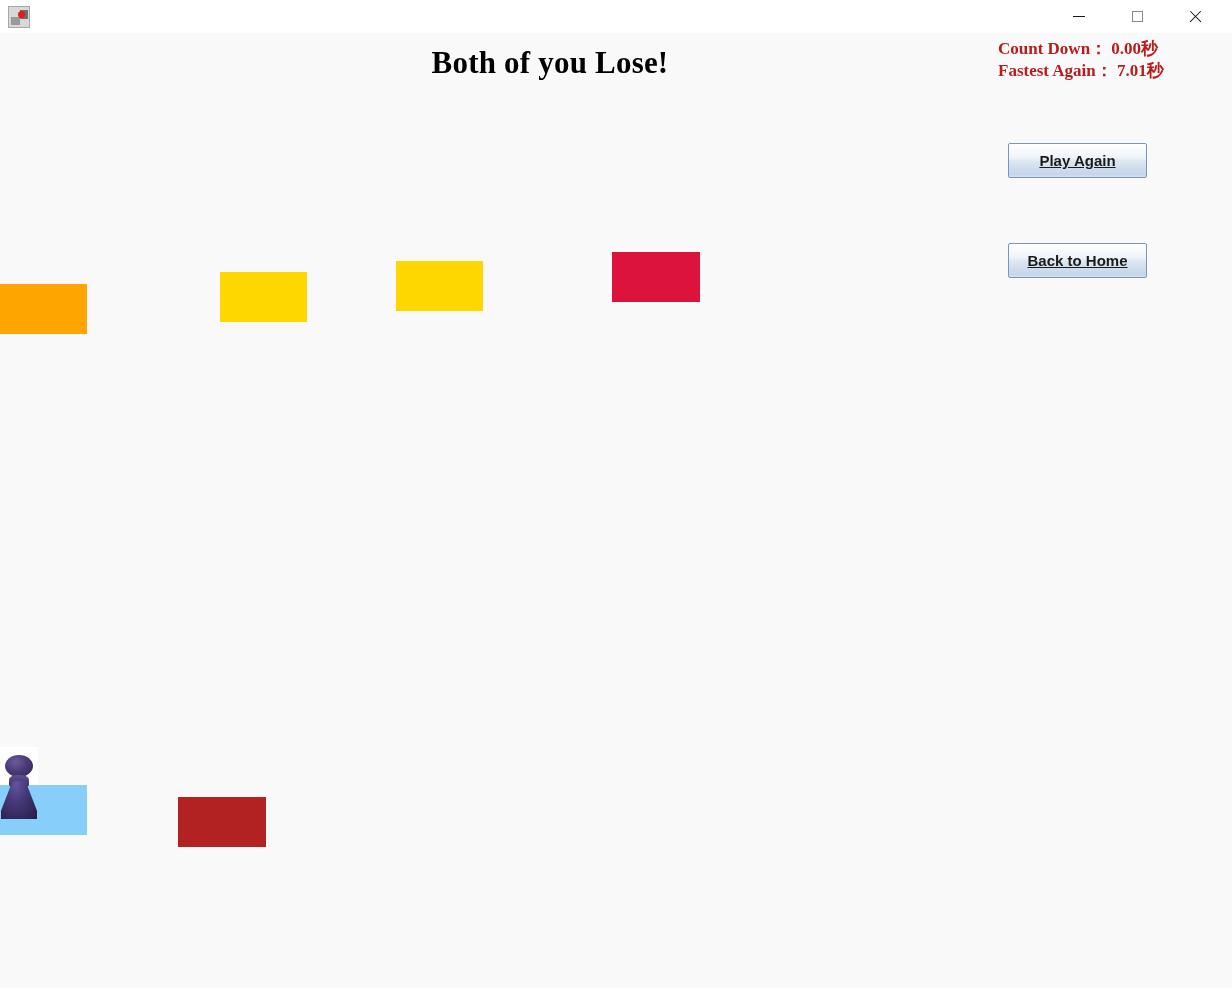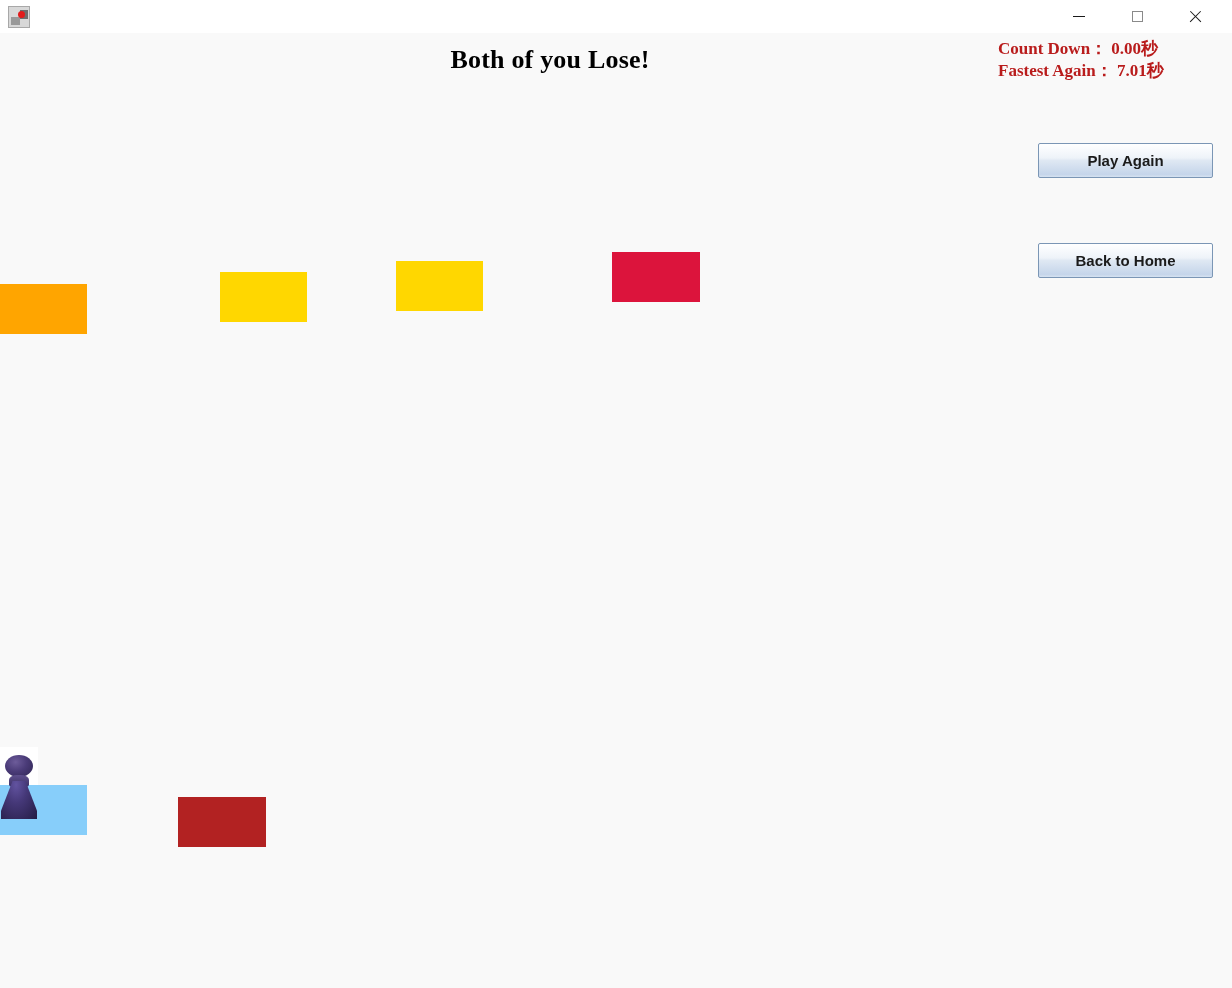--- a/index.html
+++ b/index.html
@@ -110,21 +110,21 @@
   }
 
   #status-title {
     position: absolute;
     left: 0;
     top: 12px;
     width: 1100px;
     text-align: center;
     font-family: "Liberation Serif", serif;
     font-weight: bold;
-    font-size: 26px;
+    font-size: 31px;
     color: #000000;
     letter-spacing: 0.2px;
   }
 
   
   #hud {
     position: absolute;
     left: 998px;
     top: 5px;
     width: 210px;
@@ -133,38 +133,39 @@
     font-family: "Liberation Serif", serif;
     font-weight: bold;
     font-size: 17px;
     color: #b91c1c;
     white-space: nowrap;
     line-height: 22px;
   }
 
   .swing-button {
     position: absolute;
-    left: 1038px;
-    width: 175px;
+    left: 1008px;
+    width: 139px;
     height: 35px;
     border: 1px solid #7b96b5;
     border-radius: 2px;
     background: linear-gradient(to bottom,
                 #ffffff 0%,
                 #eef3f9 42%,
                 #dfe8f3 50%,
                 #c5d5ea 92%,
                 #d6e2f1 100%);
     font-family: "Liberation Sans", sans-serif;
     font-size: 15px;
     font-weight: bold;
     color: #1b1b1b;
     cursor: pointer;
     text-align: center;
     line-height: 33px;
+    text-decoration: underline;
   }
   #btn-play-again { top: 110px; }
   #btn-back-home  { top: 210px; }
 
   
   .block {
     position: absolute;
   }
 
   

